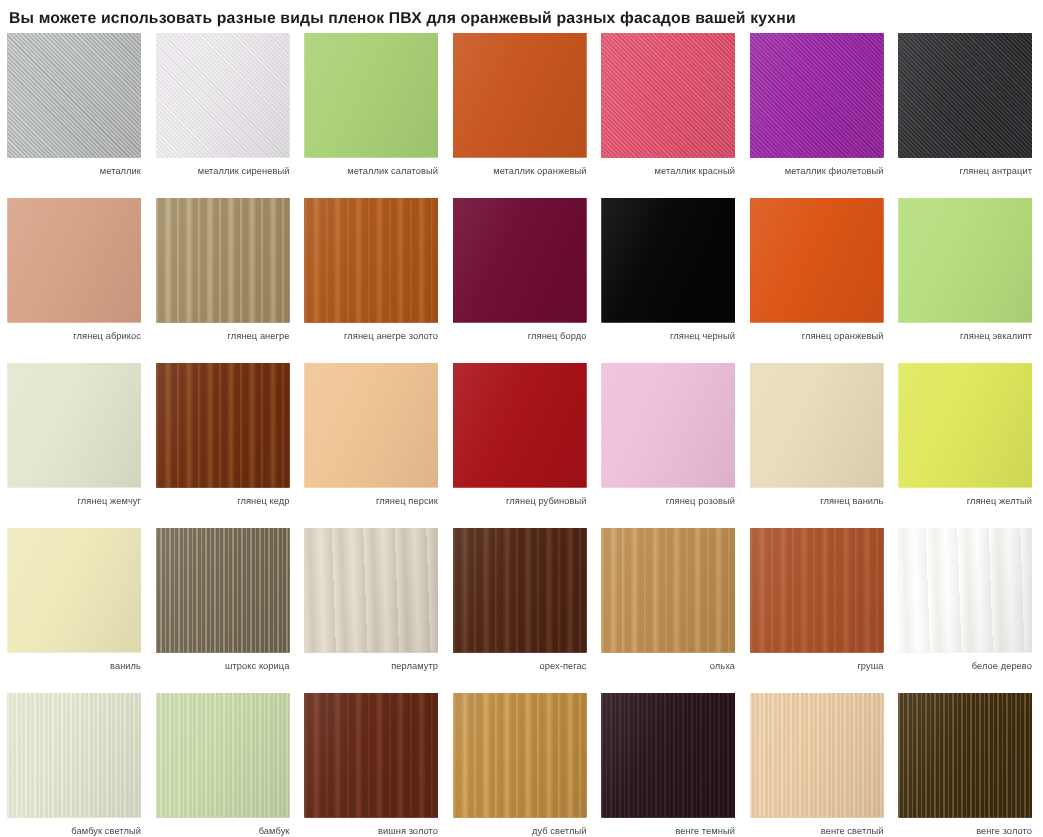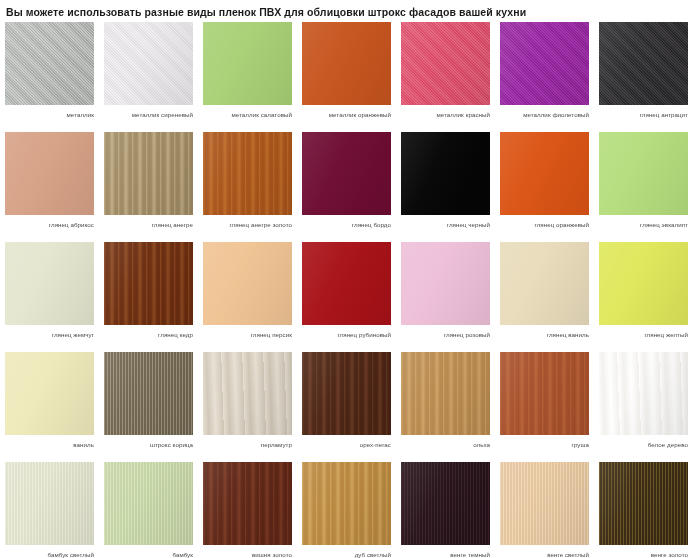--- a/index.html
+++ b/index.html
@@ -52,21 +52,21 @@
     color: #4a4a4a;
     text-align: right;
     padding-top: 5px;
     white-space: nowrap;
     letter-spacing: 0.05px;
   }
 </style>
 </head>
 <body>
 
-<div id="page-title">Вы можете использовать разные виды пленок ПВХ для облицовки штрокс фасадов вашей кухни</div>
+<div id="page-title">Вы можете использовать разные виды пленок ПВХ для оранжевый разных фасадов вашей кухни</div>
 
 <div id="swatch-grid">
     <div class="swatch-cell" style="left: 5px; top: 4px;">
       <div class="swatch-chip" style="background-color: rgb(168, 171, 168); background-image: repeating-linear-gradient(45deg, rgb(201, 205, 201) 0px, rgb(201, 205, 201) 1px, rgb(168, 171, 168) 1px, rgb(168, 171, 168) 2px), repeating-linear-gradient(-45deg, rgb(201, 205, 201) 0px, rgb(201, 205, 201) 1px, rgb(168, 171, 168) 1px, rgb(168, 171, 168) 2px), linear-gradient(rgb(168, 171, 168), rgb(168, 171, 168)); opacity: 0.97;">
         <div class="grain" style="background: linear-gradient(115deg, rgba(255, 255, 255, 0.1) 0%, rgba(255, 255, 255, 0.02) 38%, rgba(0, 0, 0, 0.04) 72%, rgba(0, 0, 0, 0.08) 100%);"></div>
       </div>
       <div class="swatch-label">металлик</div>
     </div>
     <div class="swatch-cell" style="left: 104px; top: 4px;">
       <div class="swatch-chip" style="background-color: rgb(226, 222, 227); background-image: repeating-linear-gradient(45deg, rgb(242, 239, 243) 0px, rgb(242, 239, 243) 1px, rgb(226, 222, 227) 1px, rgb(226, 222, 227) 2px), repeating-linear-gradient(-45deg, rgb(242, 239, 243) 0px, rgb(242, 239, 243) 1px, rgb(226, 222, 227) 1px, rgb(226, 222, 227) 2px), linear-gradient(rgb(226, 222, 227), rgb(226, 222, 227)); opacity: 0.97;">

